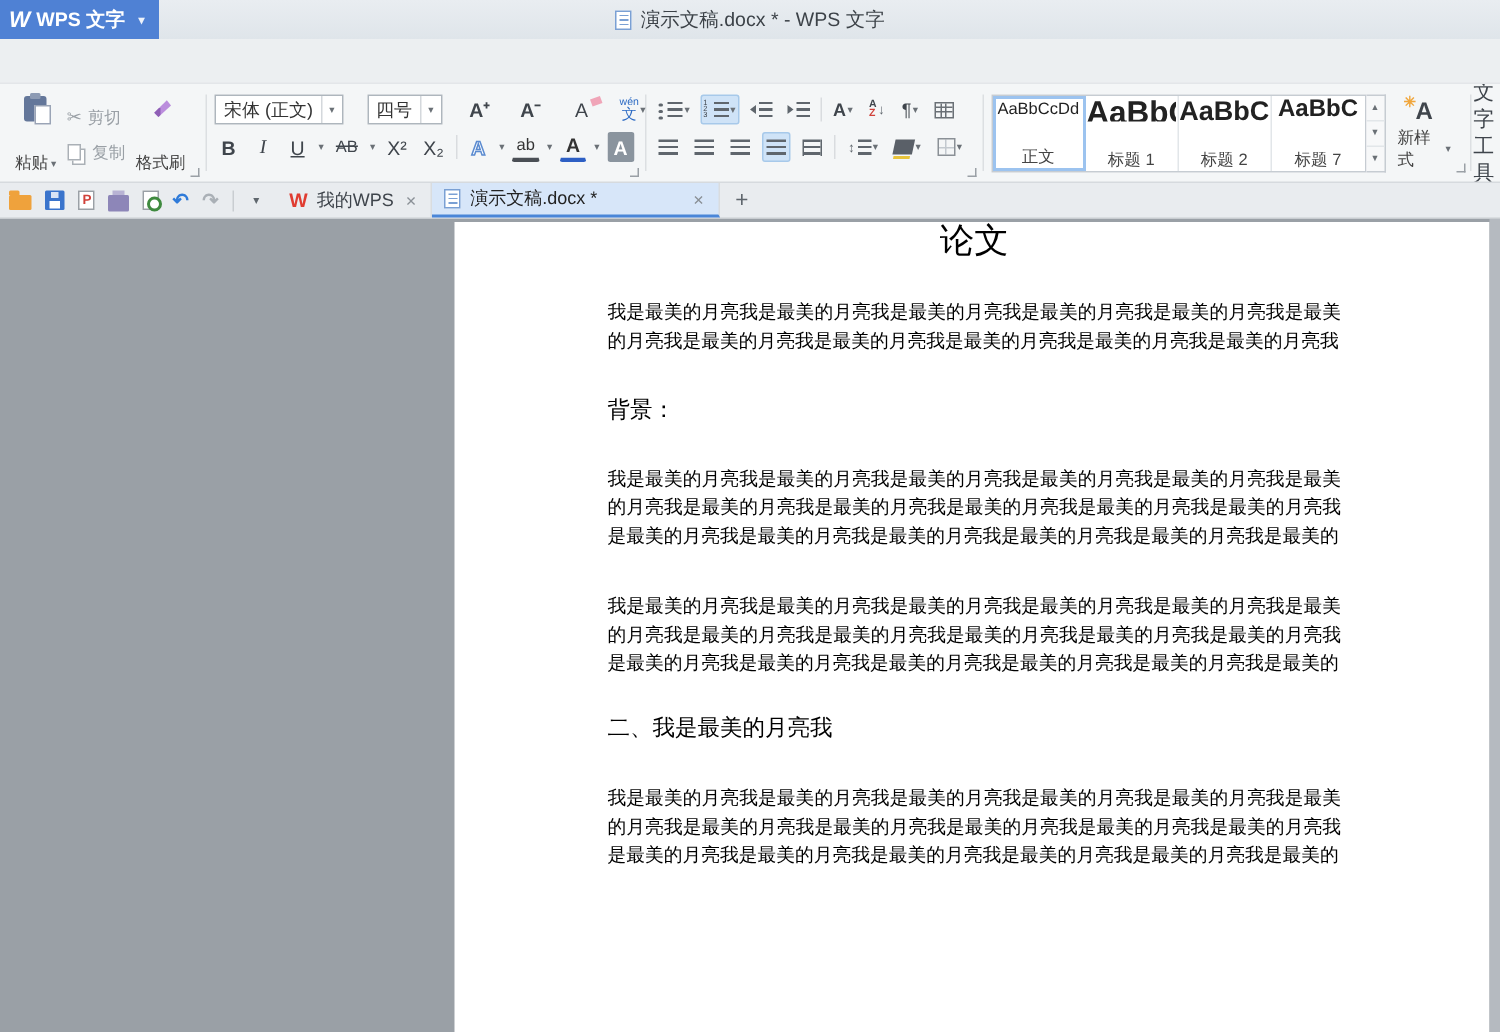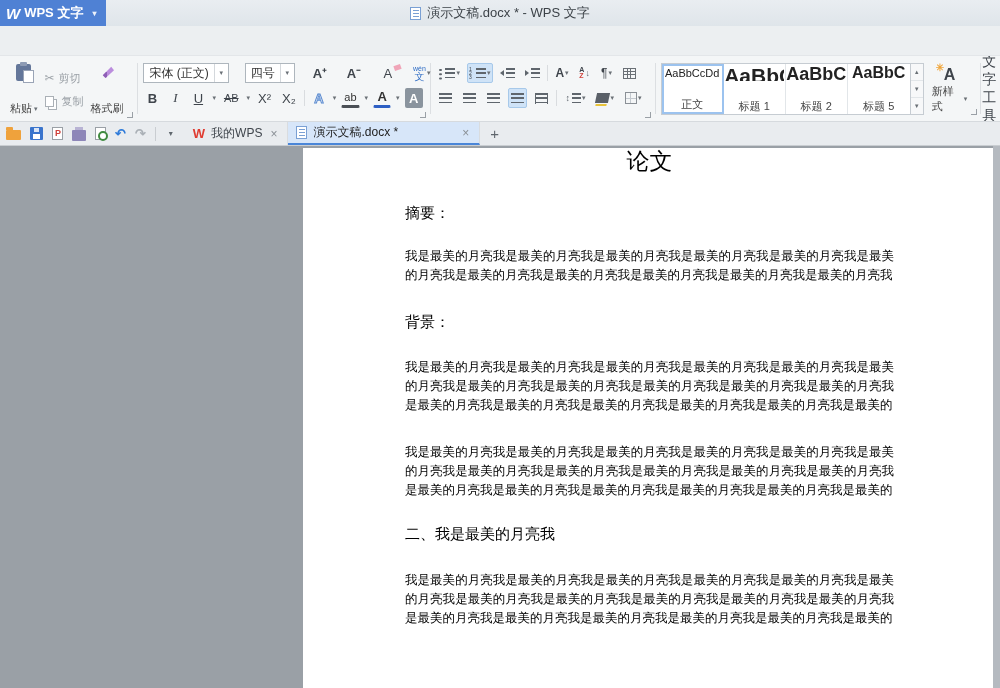--- a/index.html
+++ b/index.html
@@ -114,21 +114,21 @@
   .dtab.active{background:#d7e6f9;border-bottom:2px solid #4a86d8;color:#222;}
   .w-logo{color:#e03c31;font-weight:bold;font-size:13px;}
   .doc-ico{width:11px;height:13px;background:#fff;border:1px solid #7aa0d4;position:relative;display:inline-block;}
   .doc-ico::after{content:"";position:absolute;left:2px;top:2px;width:6px;height:7px;background:repeating-linear-gradient(to bottom,#7aa0d4 0 1px,transparent 1px 3px);}
   .newtab{display:flex;align-items:center;padding:0 10px;font-size:15px;color:#5f666d;}
 
   
   .docarea{flex:1;background:#9aa0a6;position:relative;overflow:hidden;}
   .page{position:absolute;left:303px;top:2px;width:690px;height:540px;background:#fff;overflow:hidden;}
   .vscroll{position:absolute;right:0;top:0;width:7px;height:100%;background:#b5bac0;}
-  .doc-col{width:489px;margin-left:102px;font-family:Liberation Serif, serif;color:#000;}
+  .doc-col{width:489px;margin-left:102px;font-family:Liberation Mono, monospace;color:#000;}
   .doc-title{font-size:23px;line-height:26px;text-align:center;margin-top:1px;}
   .sec-h{font-size:15px;line-height:18px;}
   .sec-b{font-size:12.5px;line-height:19px;word-break:break-all;overflow:hidden;text-align:justify;}
   .mt-h1{margin-top:29px;} .mt-b1{margin-top:25px;height:38px;}
   .mt-h2{margin-top:28px;} .mt-b2{margin-top:27px;height:57px;}
   .mt-h3{margin-top:42px;} .mt-b3{margin-top:28px;height:57px;}
   .mt-h4{margin-top:25px;} .mt-b4{margin-top:28px;height:57px;}
 
   
   .wm{position:absolute;left:448px;top:440px;width:245px;opacity:.85;pointer-events:none;}
@@ -328,21 +328,21 @@
         <div class="gcell">
           <span class="gprev gp-h1">AaBbC</span>
           <span class="glab">标题 1</span>
         </div>
         <div class="gcell">
           <span class="gprev gp-h2">AaBbC</span>
           <span class="glab">标题 2</span>
         </div>
         <div class="gcell" style="border-right:none;">
           <span class="gprev gp-h3">AaBbC</span>
-          <span class="glab">标题 5</span>
+          <span class="glab">标题 7</span>
         </div>
       </div>
       <div class="gscroll">
         <span>▲</span>
         <span>▼</span>
         <span style="border-bottom:none;">▼</span>
       </div>
       <div class="newstyle">
         <span class="ns-ico"><span class="ns-star">✳</span><span>A</span></span>
         <span class="lbl" style="display:flex;align-items:center;gap:2px;">
@@ -380,21 +380,20 @@
       <span>演示文稿.docx *</span>
       <span class="close" style="margin-left:56px;">×</span>
     </div>
     <div class="newtab">+</div>
   </div>
 
   <div class="docarea">
     <div class="page">
       <div class="doc-col">
         <div class="doc-title">论文</div>
-        <div class="sec-h mt-h1">摘要：</div>
         <div class="sec-b mt-b1">我是最美的月亮我是最美的月亮我是最美的月亮我是最美的月亮我是最美的月亮我是最美的月亮我是最美的月亮我是最美的月亮我是最美的月亮我是最美的月亮我是最美的月亮我</div>
         <div class="sec-h mt-h2">背景：</div>
         <div class="sec-b mt-b2">我是最美的月亮我是最美的月亮我是最美的月亮我是最美的月亮我是最美的月亮我是最美的月亮我是最美的月亮我是最美的月亮我是最美的月亮我是最美的月亮我是最美的月亮我是最美的月亮我是最美的月亮我是最美的月亮我是最美的月亮我是最美的月亮我是最美的</div>
         <div class="sec-b mt-b3">我是最美的月亮我是最美的月亮我是最美的月亮我是最美的月亮我是最美的月亮我是最美的月亮我是最美的月亮我是最美的月亮我是最美的月亮我是最美的月亮我是最美的月亮我是最美的月亮我是最美的月亮我是最美的月亮我是最美的月亮我是最美的月亮我是最美的</div>
         <div class="sec-h mt-h4">二、我是最美的月亮我</div>
         <div class="sec-b mt-b4">我是最美的月亮我是最美的月亮我是最美的月亮我是最美的月亮我是最美的月亮我是最美的月亮我是最美的月亮我是最美的月亮我是最美的月亮我是最美的月亮我是最美的月亮我是最美的月亮我是最美的月亮我是最美的月亮我是最美的月亮我是最美的月亮我是最美的</div>
       </div>
     </div>
     <div class="vscroll"></div>
   </div>

